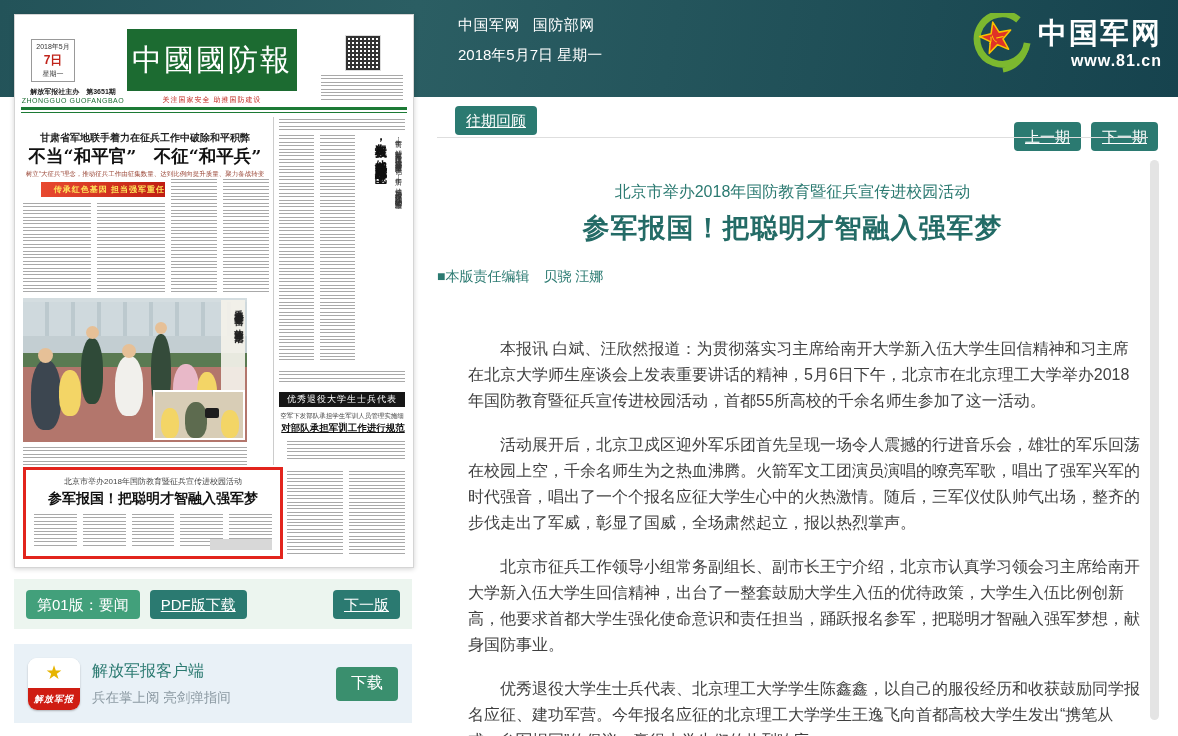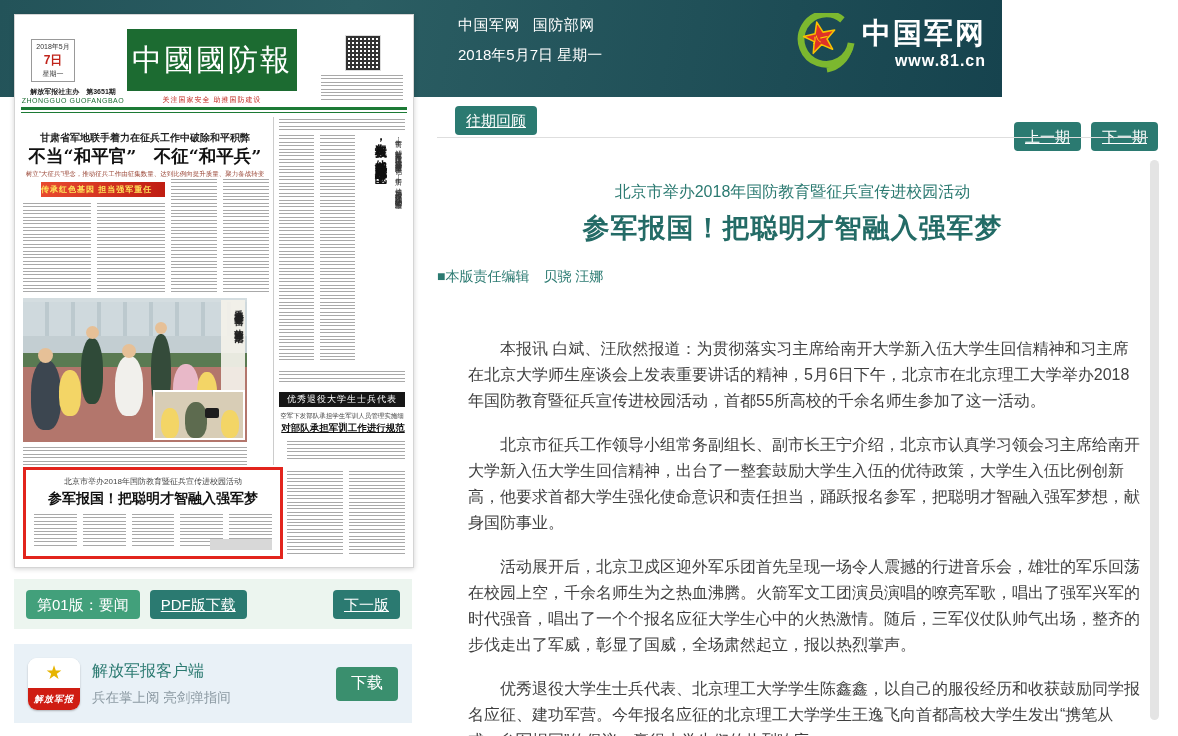--- a/index.html
+++ b/index.html
@@ -1,20 +1,20 @@
 <!DOCTYPE html>
 <html><head>
 <meta charset="utf-8">
 <style>
   html,body{margin:0;padding:0;background:#fff;}
   .page{position:relative;width:1178px;height:736px;overflow:hidden;background:#ffffff;
         font-family:"Liberation Sans","DejaVu Sans",sans-serif;}
 
   
-  .header{position:absolute;left:0;top:0;width:1002px;height:97px;
+  .header{position:absolute;left:0;top:0;width:1178px;height:97px;
           background:linear-gradient(100deg,#235359 0%,#2b5e63 35%,#16434e 100%);}
   .header-left{position:absolute;left:458px;top:16px;color:#fff;}
   .header-links{font-size:15px;letter-spacing:.5px;}
   .header-links span{margin-right:8px;cursor:pointer;}
   .header-date{margin-top:11px;font-size:15px;}
   .logo{position:absolute;right:16px;top:13px;display:flex;align-items:center;gap:6px;cursor:pointer;}
   .logo-text .t1{font-size:29px;font-weight:bold;color:#fff;letter-spacing:2px;line-height:1.1;}
   .logo-text .t2{font-size:16px;font-weight:bold;color:#fff;text-align:right;margin-top:2px;letter-spacing:1px;}
 
   
@@ -48,21 +48,21 @@
                           repeating-linear-gradient(90deg,#333 0 2px,transparent 2px 4px);}
   .np-qrlines{left:306px;top:60px;width:82px;height:26px;}
   .np-rule{left:6px;top:92px;width:386px;height:6px;border-top:3px solid #1c7a35;border-bottom:1px solid #1c7a35;}
   .np-vsep{left:258px;top:102px;width:1px;height:348px;background:#ccc;}
 
   .np-kicker{left:8px;top:116px;width:244px;font-size:10px;font-weight:bold;color:#222;text-align:center;}
   .np-headline{left:2px;top:129px;width:256px;font-size:17.5px;font-weight:800;color:#101010;text-align:center;
                font-family:"DejaVu Serif","Liberation Serif",serif;}
   .np-subhead{left:4px;top:155px;width:252px;font-size:6.5px;color:#9a4636;text-align:center;}
   .np-banner{left:26px;top:167px;width:124px;height:15px;background:linear-gradient(90deg,#e84a30,#bf1d12);
-             color:#ffe45a;font-size:8px;font-weight:bold;text-align:left;line-height:15px;letter-spacing:1px;}
+             color:#ffe45a;font-size:8px;font-weight:bold;text-align:right;line-height:15px;letter-spacing:1px;}
   .np-cols-a{left:8px;top:188px;width:142px;height:92px;}
   .np-cols-a>div{height:92px;}
   .np-cols-b{left:156px;top:164px;width:98px;height:116px;}
   .np-cols-b>div{height:116px;}
 
   .np-photo{left:8px;top:283px;width:224px;height:144px;overflow:hidden;
             background:linear-gradient(#d4dde0 0 26%,#c3ced2 26% 38%,#5a7a52 38% 48%,#b3766c 48% 100%);}
   .ph-building{position:absolute;left:0;top:4px;width:100%;height:34px;
                background:repeating-linear-gradient(90deg,#cfd9dd 0 22px,#bcc9ce 22px 26px);}
   .blob{position:absolute;border-radius:46% 46% 40% 40%;}
@@ -265,18 +265,18 @@
     <span class="btn btn-teal">下一期</span>
   </div>
   <div class="art-divider"></div>
   <div class="scroll-thumb"></div>
 
   <div class="art-subtitle">北京市举办2018年国防教育暨征兵宣传进校园活动</div>
   <div class="art-title">参军报国！把聪明才智融入强军梦</div>
   <div class="art-editor">■本版责任编辑　贝骁 汪娜</div>
   <div class="art-body">
     <p>本报讯 白斌、汪欣然报道：为贯彻落实习主席给南开大学新入伍大学生回信精神和习主席在北京大学师生座谈会上发表重要讲话的精神，5月6日下午，北京市在北京理工大学举办2018年国防教育暨征兵宣传进校园活动，首都55所高校的千余名师生参加了这一活动。</p>
+    <p>活动展开后，北京卫戍区迎外军乐团首先呈现一场令人震撼的行进音乐会，雄壮的军乐回荡在校园上空，千余名师生为之热血沸腾。火箭军文工团演员演唱的嘹亮军歌，唱出了强军兴军的时代强音，唱出了一个个报名应征大学生心中的火热激情。随后，三军仪仗队帅气出场，整齐的步伐走出了军威，彰显了国威，全场肃然起立，报以热烈掌声。</p>
     <p>北京市征兵工作领导小组常务副组长、副市长王宁介绍，北京市认真学习领会习主席给南开大学新入伍大学生回信精神，出台了一整套鼓励大学生入伍的优待政策，大学生入伍比例创新高，他要求首都大学生强化使命意识和责任担当，踊跃报名参军，把聪明才智融入强军梦想，献身国防事业。</p>
-    <p>活动展开后，北京卫戍区迎外军乐团首先呈现一场令人震撼的行进音乐会，雄壮的军乐回荡在校园上空，千余名师生为之热血沸腾。火箭军文工团演员演唱的嘹亮军歌，唱出了强军兴军的时代强音，唱出了一个个报名应征大学生心中的火热激情。随后，三军仪仗队帅气出场，整齐的步伐走出了军威，彰显了国威，全场肃然起立，报以热烈掌声。</p>
     <p>优秀退役大学生士兵代表、北京理工大学学生陈鑫鑫，以自己的服役经历和收获鼓励同学报名应征、建功军营。今年报名应征的北京理工大学学生王逸飞向首都高校大学生发出“携笔从戎、参军报国”的倡议，赢得大学生们的热烈响应。</p>
   </div>
 
 </div>
 
 </body></html>

